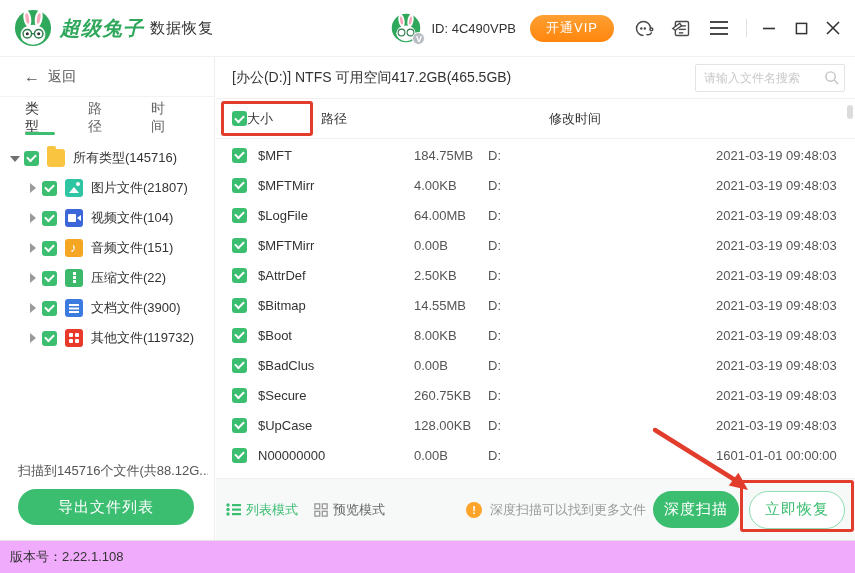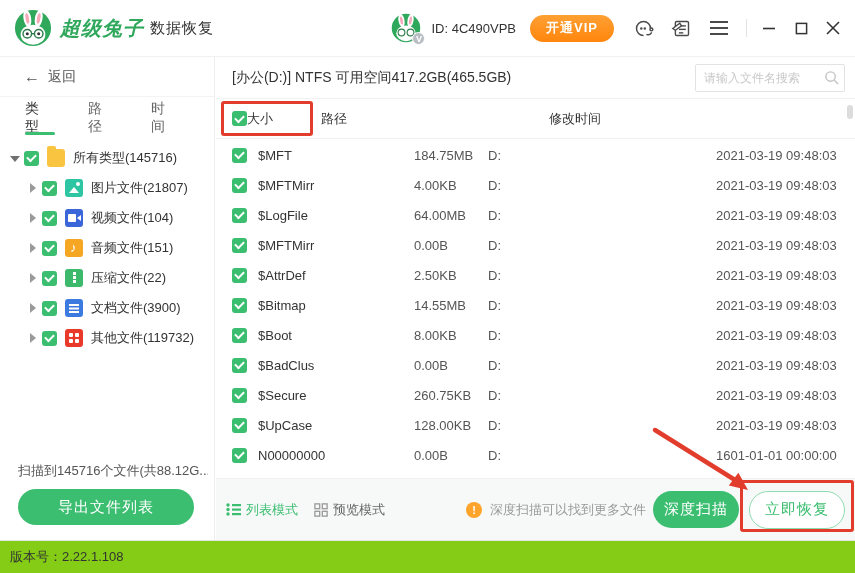--- a/index.html
+++ b/index.html
@@ -10,21 +10,21 @@
   .titlebar{position:absolute;top:0;left:0;width:855px;height:57px;border-bottom:1px solid #f1f1f1;
     display:flex;align-items:center;background:#fff;}
   .logo{width:38px;height:38px;margin-left:14px;flex:none;}
   .brand-script{font-size:20px;font-weight:bold;font-style:italic;color:#2fa85c;margin-left:8px;letter-spacing:1px;}
   .brand-suffix{font-size:15px;color:#333;margin-left:6px;letter-spacing:1px;}
   .tb-spacer{flex:1;}
   .avatar-wrap{position:relative;width:30px;height:30px;flex:none;}
   .avatar-badge{position:absolute;right:-4px;bottom:-2px;width:13px;height:13px;border-radius:50%;
     background:#b9bec4;color:#fff;font-size:9px;font-weight:bold;display:flex;align-items:center;justify-content:center;border:1px solid #fff;}
   .tb-id{font-size:13px;color:#333;margin:0 14px 0 10px;}
-  .vip-btn{height:27px;padding:0 16px;border:none;border-radius:14px;color:#fff;font-size:13px;font-weight:bold;
+  .vip-btn{height:27px;padding:0 16px;border:none;border-radius:14px;color:#fff;font-size:13px;font-weight:normal;
     background:linear-gradient(180deg,#ffa033,#ff860d);cursor:pointer;letter-spacing:1px;}
   .tb-icons{display:flex;align-items:center;margin-left:18px;}
   .tb-ic{width:22px;height:22px;margin-right:16px;display:flex;align-items:center;justify-content:center;cursor:pointer;}
   .tb-divider{width:1px;height:18px;background:#e2e2e2;margin:0 12px 0 0;}
   .win-ic{width:20px;height:20px;margin-right:12px;display:flex;align-items:center;justify-content:center;cursor:pointer;}
 
   
   .sidebar{position:absolute;top:57px;left:0;width:215px;height:483px;border-right:1px solid #eee;background:#fff;}
   .back-row{height:40px;display:flex;align-items:center;padding-left:24px;border-bottom:1px solid #f3f3f3;cursor:pointer;}
   .back-arrow{font-size:16px;color:#555;margin-right:8px;}
@@ -103,21 +103,21 @@
   .warn-icon{width:16px;height:16px;border-radius:50%;background:#ffa42a;color:#fff;font-size:11px;font-weight:bold;
     display:flex;align-items:center;justify-content:center;margin-right:8px;flex:none;}
   .warn-icon::after{content:"!";}
   .hint-text{font-size:13px;color:#999;white-space:nowrap;}
   .btn-deep{width:86px;height:37px;border:none;border-radius:19px;background:#3cbe71;color:#fff;font-size:15px;
     cursor:pointer;letter-spacing:1px;flex:none;}
   .btn-recover{width:96px;height:38px;margin-left:10px;border:1px solid #8fdcb0;border-radius:19px;background:#fff;
     color:#3cbe71;font-size:15px;cursor:pointer;letter-spacing:1px;flex:none;}
 
   
-  .statusbar{position:absolute;left:0;bottom:0;width:855px;height:33px;background:#84cc16;border-top:1px solid #e4e4e4;
+  .statusbar{position:absolute;left:0;bottom:0;width:855px;height:33px;background:#f0abfc;border-top:1px solid #e4e4e4;
     display:flex;align-items:center;padding-left:10px;}
   .version{font-size:13px;color:#333;}
 
   
   .anno-box{position:absolute;border:3px solid #e23c2d;border-radius:3px;pointer-events:none;z-index:50;}
   #anno-filename{left:221px;top:101px;width:92px;height:35px;}
   #anno-recover{left:740px;top:480px;width:114px;height:52px;}
   #anno-arrow{position:absolute;left:635px;top:422px;width:125px;height:75px;pointer-events:none;z-index:51;}
 </style>
 </head>

